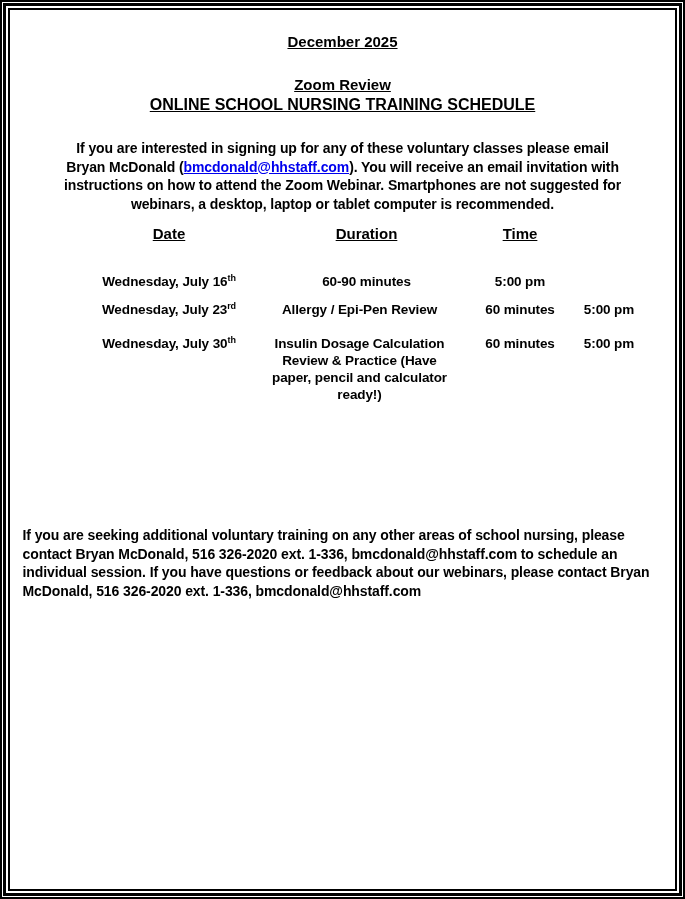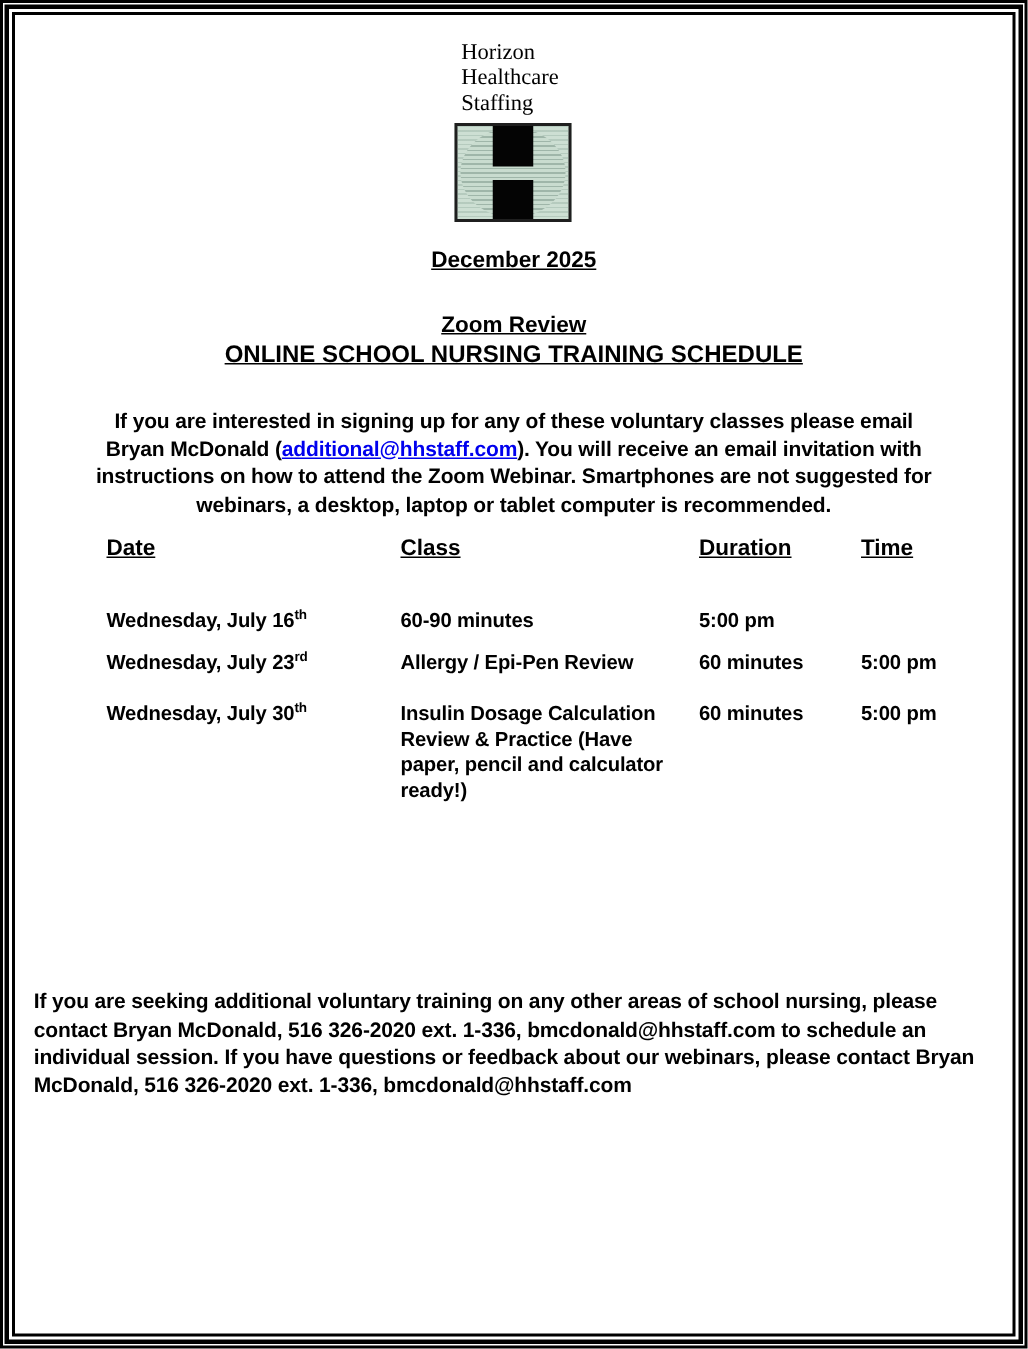--- a/index.html
+++ b/index.html
@@ -39,69 +39,55 @@
 
   
   .intro { margin:25px auto 0; max-width:562px; text-align:center;
            font-weight:bold; font-size:14px; line-height:18.5px; letter-spacing:-0.1px; }
   .email-link { color:#0000ee; text-decoration:underline; cursor:pointer; }
   .footer-note { margin:123px auto 0; max-width:640px; text-align:left;
            font-weight:bold; font-size:14px; line-height:18.5px; letter-spacing:-0.1px; }
 
   
   .schedule { margin:12px 0 0 49px; }
-  .sched-row { display:grid; grid-template-columns:196px 199px 108px 70px; }
+  .sched-row { display:grid; grid-template-columns:196px 199px 108px 70px;text-align:center; }
   .sched-head { font-size:15px; font-weight:bold; margin-bottom:31px; }
   .data-row { font-size:13.5px; font-weight:bold; line-height:17px; letter-spacing:-0.1px; }
   .data-row .cell-class { padding-right:14px; }
   .row-1 { margin-bottom:11px; }
   .row-2 { margin-bottom:17px; }
   sup { font-size:9px; vertical-align:super; line-height:0; }
 </style>
 </head>
 <body>
 
 <div class="frame-outer">
  <div class="frame-mid">
   <div class="frame-inner">
    <div class="page">
 
-    <div class="brand">
-      <div class="brand-text">
-        <div>Horizon</div>
-        <div>Healthcare</div>
-        <div>Staffing</div>
-      </div>
-      <div class="logo">
-        <div class="logo-stripes"></div>
-        <div class="logo-circle"></div>
-        <div class="logo-block top"></div>
-        <div class="logo-block bottom"></div>
-      </div>
-    </div>
 
     <div class="month">
       <span class="u">December 2025</span>
     </div>
 
     <div class="subtitle">
       <span class="u">Zoom Review</span>
     </div>
 
     <div class="title">
       <span class="u">ONLINE SCHOOL NURSING TRAINING SCHEDULE</span>
     </div>
 
-    <p class="intro"><span>If you are interested in signing up for any of these voluntary classes please email Bryan McDonald (</span><span class="email-link">additional@hhstaff.com</span><span>).  You will receive an email invitation with instructions on how to attend the Zoom Webinar. Smartphones are not suggested for webinars, a desktop, laptop or tablet computer is recommended.</span></p>
+    <p class="intro"><span>If you are interested in signing up for any of these voluntary classes please email Bryan McDonald (</span><span class="email-link">bmcdonald@hhstaff.com</span><span>).  You will receive an email invitation with instructions on how to attend the Zoom Webinar. Smartphones are not suggested for webinars, a desktop, laptop or tablet computer is recommended.</span></p>
 
     <div class="schedule">
 
       <div class="sched-row sched-head">
         <div><span class="u">Date</span></div>
-        <div><span class="u">Class</span></div>
         <div><span class="u">Duration</span></div>
         <div><span class="u">Time</span></div>
       </div>
 
       <div class="sched-row data-row row-1">
         <div class="cell-date"><span>Wednesday, July 16</span><sup>th</sup></div>
         <div class="cell-duration">60-90 minutes</div>
         <div class="cell-time">5:00 pm</div>
       </div>
 

